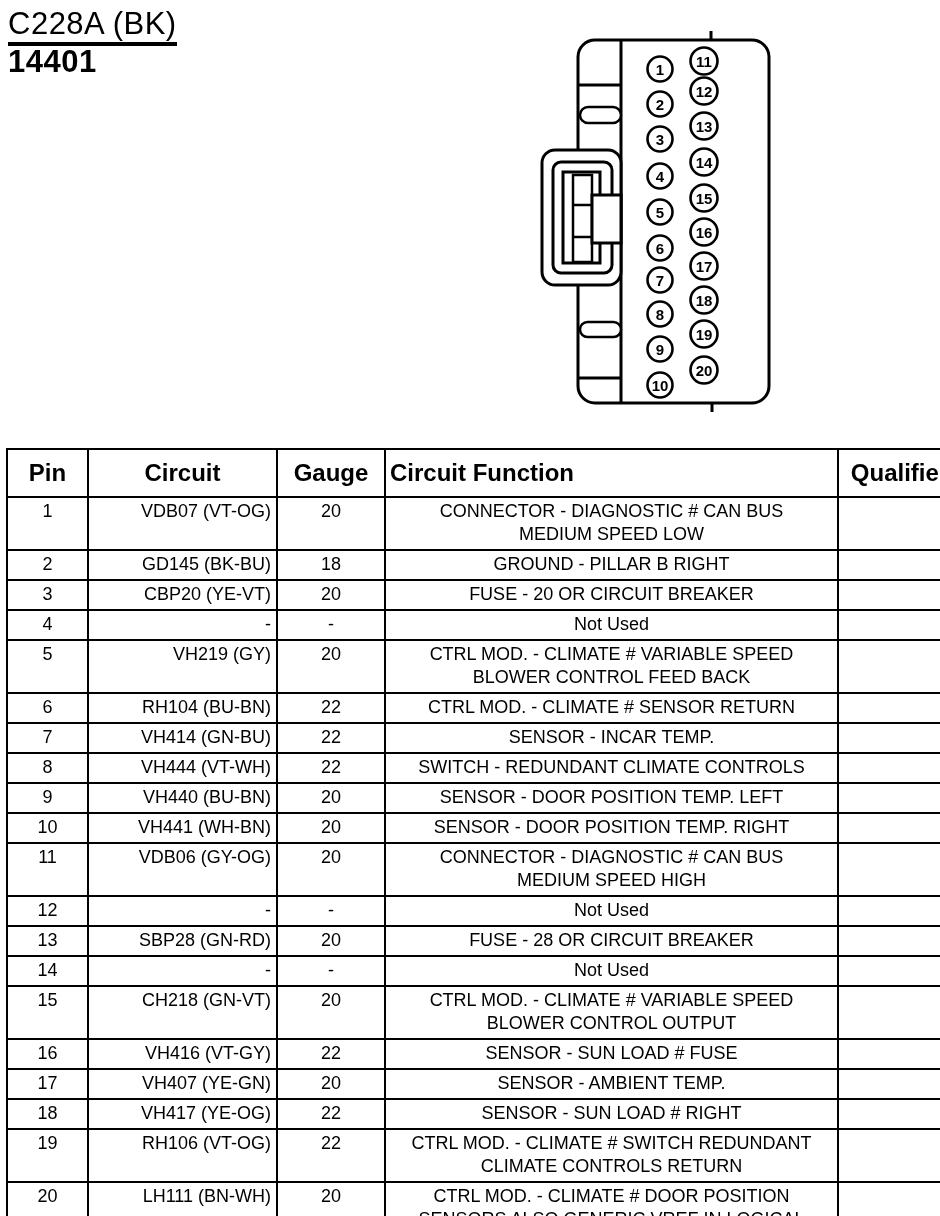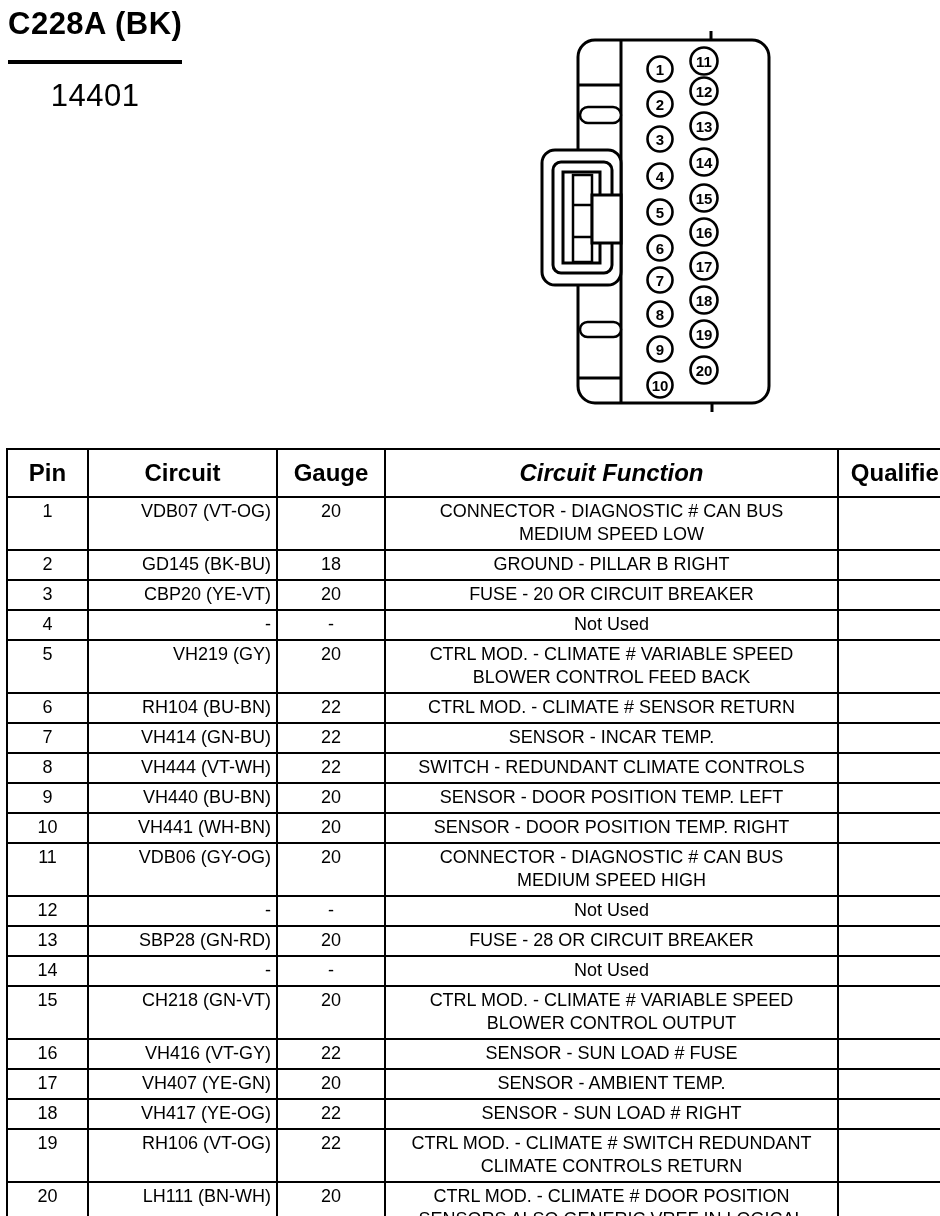--- a/index.html
+++ b/index.html
@@ -5,27 +5,27 @@
   html,body{margin:0;padding:0;}
   body{
     width:940px;height:1216px;position:relative;
     background:#ffffff;color:#000;
     font-family:"Liberation Sans", sans-serif;
   }
   
   .header{position:absolute;left:8px;top:8px;}
   .connector-id{
     display:inline-block;
+    font-size:31px;font-weight:normal;line-height:32px;
+    border-bottom:4px solid #000;padding-bottom:2px;
+    letter-spacing:0.5px;
+  }
+  .part-number{
     font-size:31px;font-weight:bold;line-height:32px;
-    border-bottom:4px solid #000;padding-bottom:20px;
     letter-spacing:0.5px;
-  }
-  .part-number{
-    font-size:31px;font-weight:normal;line-height:32px;
-    margin-top:16px;letter-spacing:0.5px;text-align:center;
   }
   .description{
     font-size:19px;line-height:25px;margin-top:4px;
     white-space:pre-line;
   }
   
   .connector-svg{position:absolute;left:538px;top:28px;}
   .connector-svg *{vector-effect:none;}
   .cline{stroke:#000;fill:none;}
   .cfill{stroke:#000;fill:#fff;}
@@ -127,21 +127,21 @@
       <text x="704" y="375.5" class="pin-num">20</text>
     </g>
 </svg>
 
 <table class="pinout">
   <thead>
     <tr>
       <th class="col-pin">Pin</th>
       <th class="col-circuit">Circuit</th>
       <th class="col-gauge">Gauge</th>
-      <th class="col-function" style="text-align:center;font-style:italic;">Circuit Function</th>
+      <th class="col-function" style="text-align:left;">Circuit Function</th>
       <th class="col-qualifier">Qualifier</th>
     </tr>
   </thead>
   <tbody id="pinout-body">
       <tr>
         <td class="col-pin">1</td>
         <td class="col-circuit">VDB07 (VT-OG)</td>
         <td class="col-gauge">20</td>
         <td class="col-function">CONNECTOR - DIAGNOSTIC # CAN BUS
 MEDIUM SPEED LOW</td>

